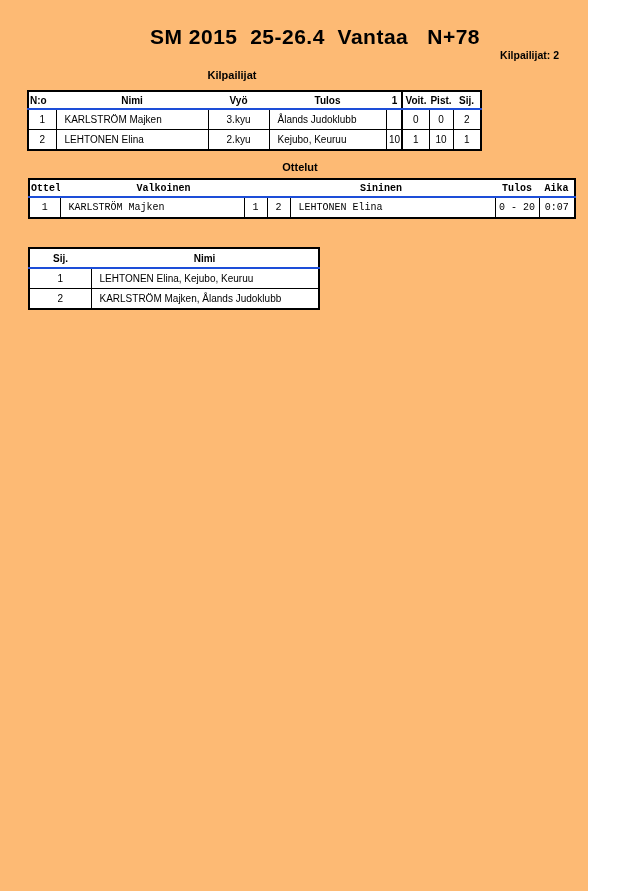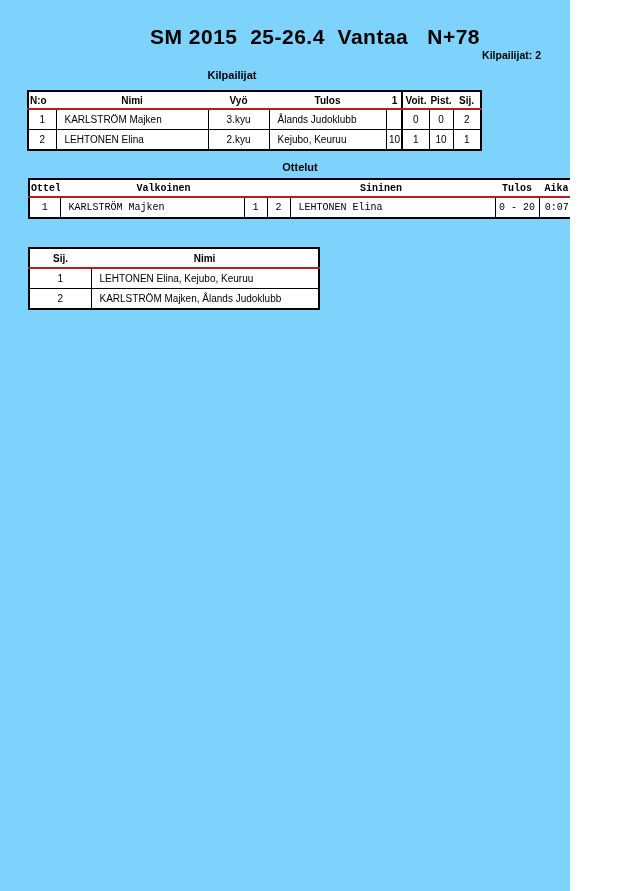--- a/index.html
+++ b/index.html
@@ -1,24 +1,23 @@
 <!DOCTYPE html>
 <html><head>
 <meta charset="utf-8">
 <style>
   html, body { margin: 0; padding: 0; background: #fff; }
   #page {
     position: relative;
-    width: 530px;
+    width: 588px;
     height: 891px;
-    background: #7dd3fc;
+    background: #fdba74;
     font-family: "Liberation Sans", sans-serif;
     color: #000;
     overflow: hidden;
-    padding-left: 40px;
   }
   .doc-title {
     position: absolute;
     top: 25px; left: 0; width: 630px;
     text-align: center;
     font-size: 21px;
     font-weight: bold;
     white-space: pre;
     letter-spacing: 0.5px;
   }
@@ -53,21 +52,21 @@
     overflow: hidden;
     white-space: nowrap;
     padding: 0;
     text-align: center;
     vertical-align: middle;
     font-size: 10px;
   }
   thead th {
     border-left: none;
     border-right: none;
-    border-bottom: 2px solid #b91c1c;
+    border-bottom: 2px solid #1d4ed8;
     font-weight: bold;
     height: 16px;
   }
   tbody td { height: 19px; }
   .al { text-align: left; padding-left: 8px; margin-left: 20px; }
   .hl { text-align: left; padding-left: 1px; }
 
   #table-kilpailijat-main  { left: 27px;  top: 90px;  width: 393px; }
   #table-kilpailijat-stats { left: 401px; top: 90px;  width: 79px; }
   #table-ottelut           { left: 28px;  top: 178px; width: 546px; font-family: Liberation Mono, monospace; }

